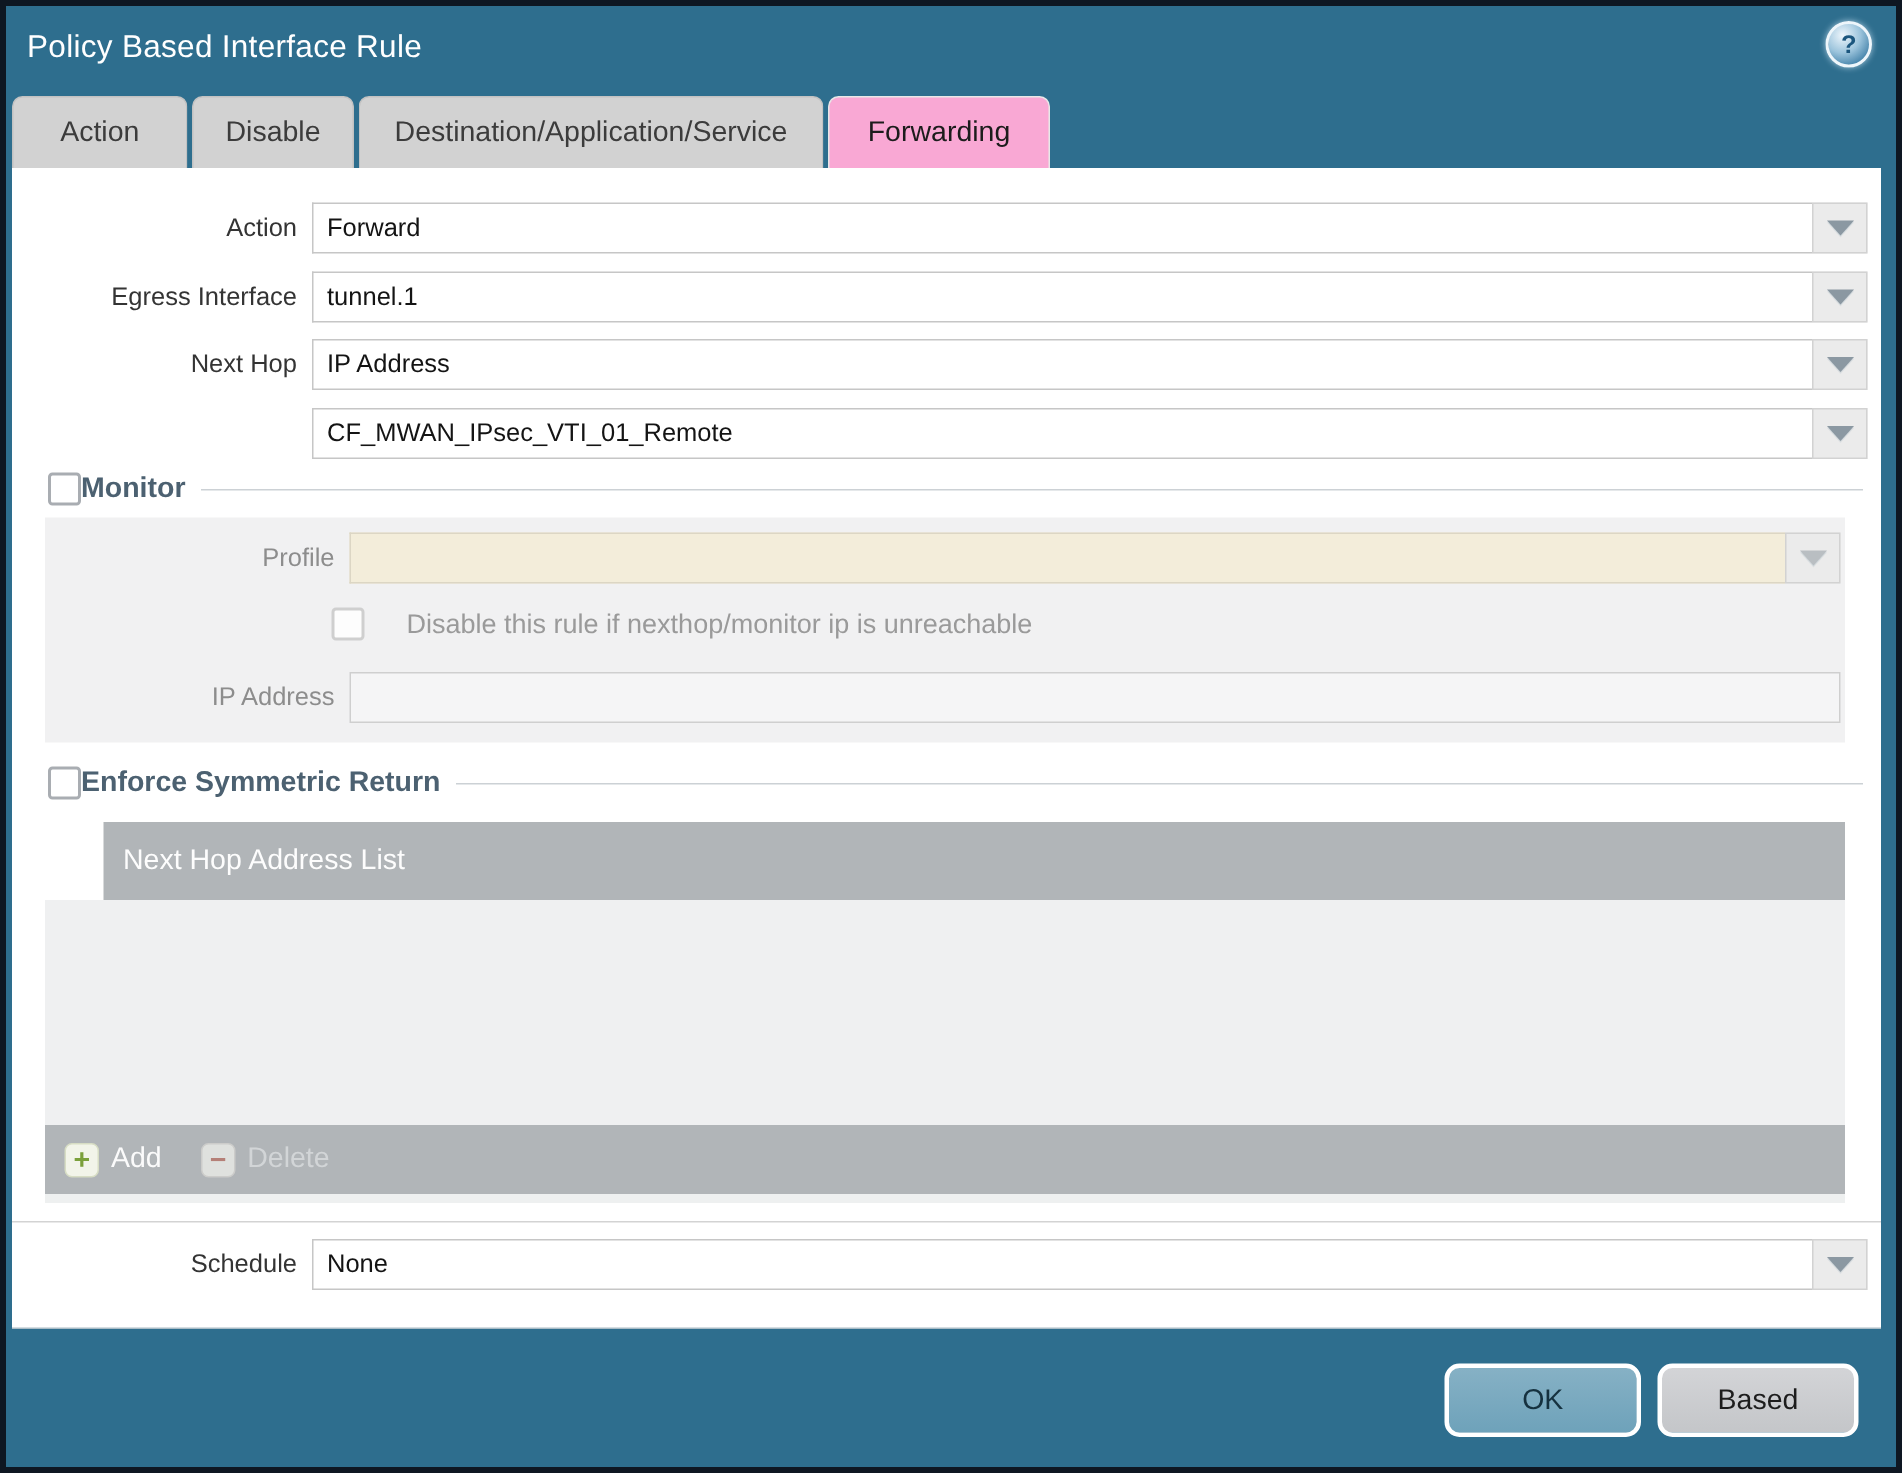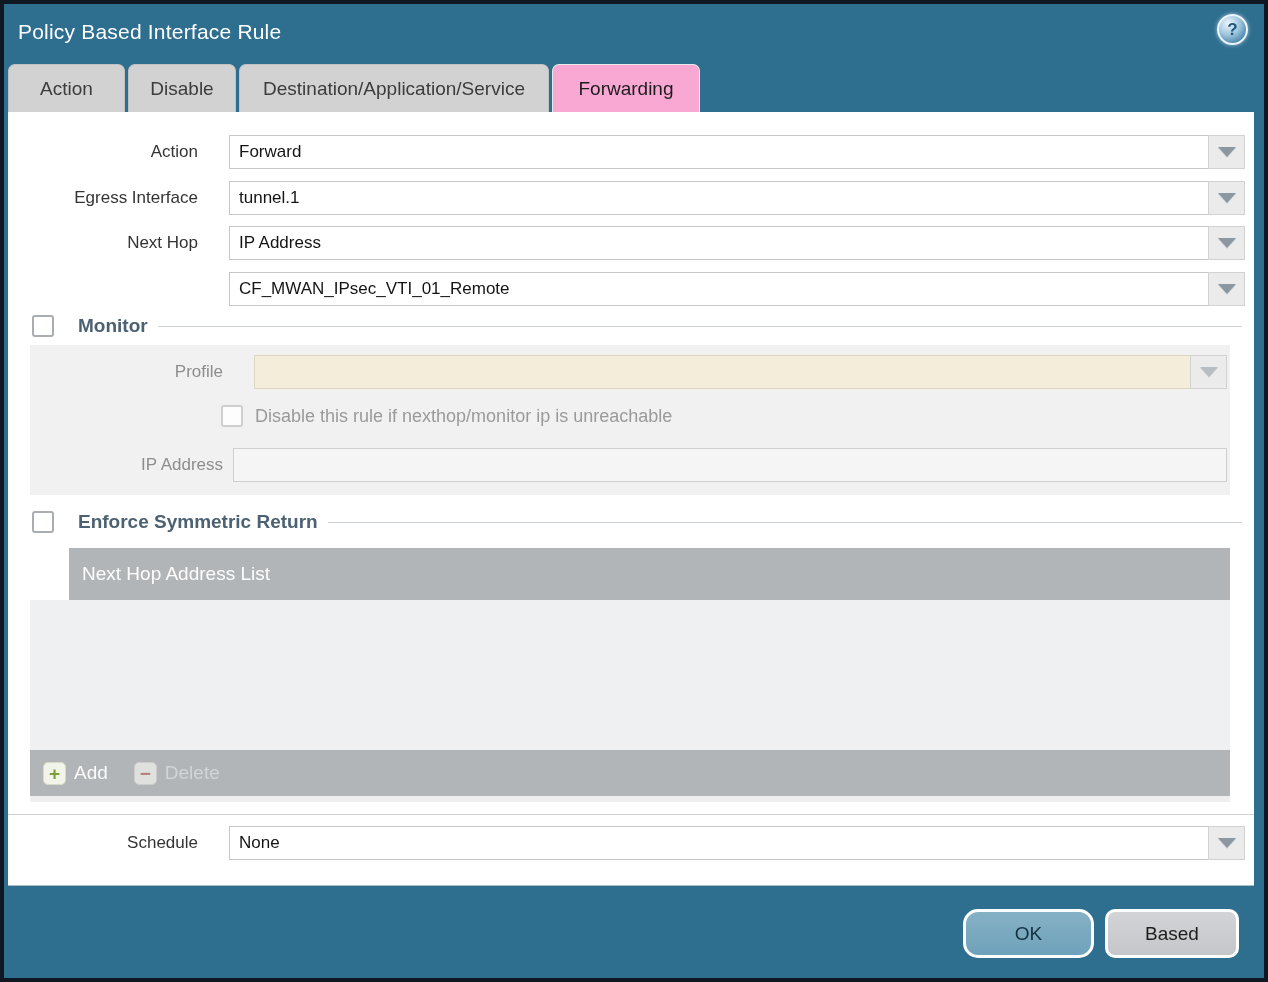--- a/index.html
+++ b/index.html
@@ -58,21 +58,21 @@
     border-bottom:1px solid #a9bcc6;
   }
   .form-row {
     position:absolute; left:0; width:1237px; height:34px;
     display:flex; align-items:center;
   }
   .form-label {
     width:200px; text-align:right; padding-right:10px;
     color:#343434; font-size:17px; white-space:nowrap;
   }
-  .combo { display:flex; flex:1; height:34px;margin-left:21px; }
+  .combo { display:flex; flex:1; height:34px; }
   .combo input {
     flex:1; height:34px; border:1px solid #c6c6c6; border-right:none;
     background:#fff; font-family:inherit; font-size:17px; color:#141414;
     padding:0 9px; outline:none;
   }
   .dd-btn {
     width:37px; height:34px; background:#ebebeb; border:1px solid #d2d2d2;
     display:flex; align-items:center; justify-content:center; cursor:pointer;
   }
   .dd-arrow {
@@ -84,21 +84,21 @@
   .dd-btn.disabled .dd-arrow { border-top-color:#b9bec2; }
   
   .section-head {
     position:absolute; left:22px; right:12px; height:24px;
   }
   .section-line {
     position:absolute; left:0; right:0; top:11px; height:1px; background:#ccd1d5;
   }
   .section-title {
     position:absolute; left:0; top:-1px;
-    display:flex; align-items:center; gap:24px;
+    display:flex; align-items:center; gap:0;
     background:#ffffff; padding:0 10px 0 2px;
   }
   .section-title span {
     color:#4c6171; font-weight:bold; font-size:19px; line-height:24px;
   }
   .checkbox {
     width:22px; height:22px; background:#ffffff;
     border:2px solid #a9adb2; border-radius:3px; cursor:pointer;
   }
   .checkbox.dim { border-color:#cfcfcf; background:#fdfdfd; }
@@ -106,21 +106,21 @@
     position:absolute; left:22px; width:1200px; height:150px;
     background:#f1f1f2;
   }
   .panel .form-label { width:185px; color:#8d8d8d; }
   .panel-row { position:absolute; left:0; width:1197px; height:34px; display:flex; align-items:center;padding-left:18px; }
   .cream input { background:#f3edda; border-color:#dcd6c4; }
   .plain-input {
     flex:1; height:34px; border:1px solid #cfcfcf; background:#f5f5f6;
     font-family:inherit; font-size:17px; color:#555; padding:0 9px; outline:none;
   }
-  .chk-row { position:absolute; left:191px; display:flex; align-items:center; gap:12px; }
+  .chk-row { position:absolute; left:191px; display:flex; align-items:center; gap:28px; }
   .chk-row span { color:#9a9a9a; font-size:18px; }
   
   .nh-table {
     position:absolute; left:22px; top:436px; width:1200px;
   }
   .nh-header {
     height:52px; background:#b1b5b8; color:#fdfdfd; font-size:19px;
     display:flex; align-items:center; padding-left:13px;margin-left:39px;
   }
   .nh-body { height:150px; background:#eff0f1; }
@@ -145,21 +145,21 @@
     position:absolute; left:0; right:0; top:702px; height:1px; background:#d3d3d3;
   }
   
   .btn {
     position:absolute; top:905px; height:49px;
     border:3px solid #ffffff; border-radius:10px;
     font-family:inherit; font-size:19px; cursor:pointer;
   }
   .btn-ok {
     left:959px; width:131px;
-    background:linear-gradient(#86b1c5,#6ea2ba); color:#15313f;border-radius:15px;
+    background:linear-gradient(#86b1c5,#6ea2ba); color:#15313f;
   }
   .btn-cancel {
     left:1101px; width:134px;
     background:linear-gradient(#d3d4d7,#c4c6c9); color:#1d1d1d;
   }
 </style>
 </head>
 <body>
 
 <div class="dialog">

